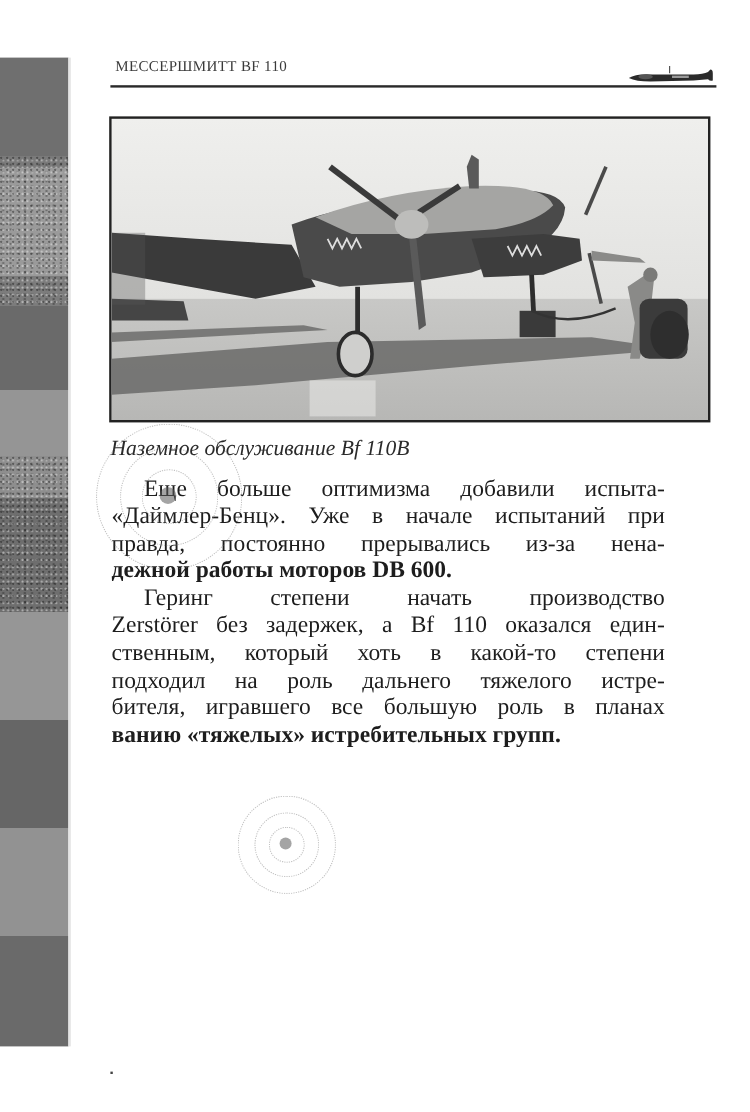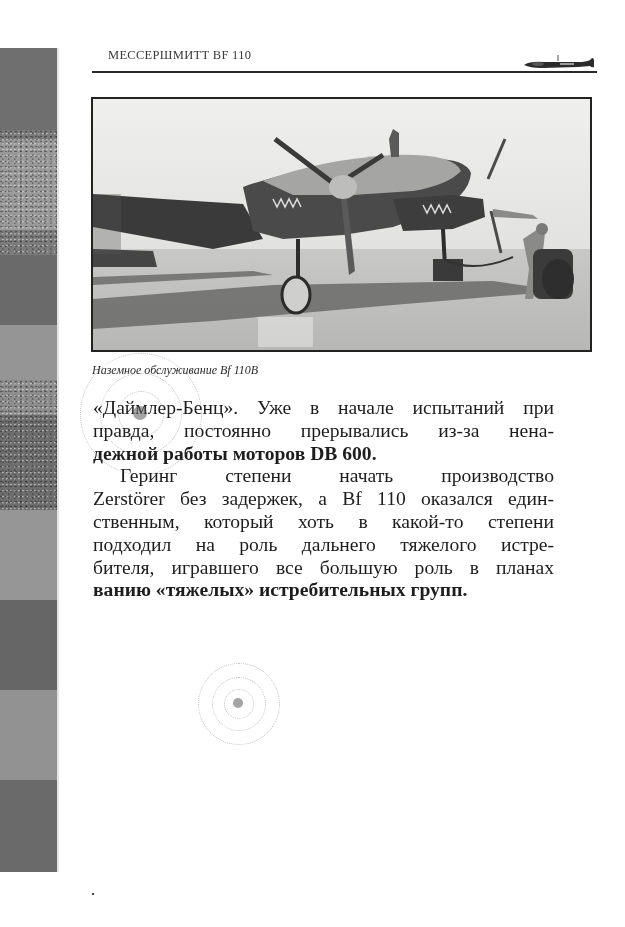--- a/index.html
+++ b/index.html
@@ -14,36 +14,36 @@
   .stripe.noisy {
     background-image:
       radial-gradient(circle at 20% 30%, rgba(0,0,0,.35) 0.6px, transparent 1.2px),
       radial-gradient(circle at 70% 60%, rgba(255,255,255,.45) 0.6px, transparent 1.2px),
       radial-gradient(circle at 45% 80%, rgba(0,0,0,.3) 0.6px, transparent 1.2px);
     background-size:5px 5px, 4px 6px, 6px 4px;
   }
   .stripe-edge { position:absolute; left:57px; top:48px; width:2px; height:824px; background:#e4e4e4; }
 
   .running-head {
-    position:absolute; left:108px; top:48px;
+    position:absolute; left:96px; top:48px;
     font-size:12.5px; letter-spacing:0.3px; color:#3a3a3a;
   }
   .head-rule { position:absolute; left:92px; top:71px; width:505px; height:1.5px; background:#2a2a2a; }
   .plane-icon { position:absolute; left:520px; top:54px; width:76px; height:18px; }
 
   .photo {
     position:absolute; left:91px; top:97px; width:501px; height:255px;
     border:2px solid #222; box-sizing:border-box; overflow:hidden;
     background:#e9e9e7;
   }
   .photo svg { display:block; }
 
   .caption {
     position:absolute; left:92px; top:363px;
-    font-style:italic; font-size:12px; color:#2a2a2a;
+    font-style:italic; font-size:18px; color:#2a2a2a;
   }
 
   .body-text {
     position:absolute; left:93px; top:397px; width:461px;
     font-size:19.6px; line-height:22.8px; color:#1d1d1d;
   }
   .body-text .line { display:block; white-space:nowrap; text-align:justify; text-align-last:justify; height:22.8px; }
   .body-text .line.last { text-align-last:left;font-weight:bold; }
   .body-text .line.indent { padding-left:27px; }
 
@@ -133,20 +133,21 @@
 
     <rect x="0" y="95" width="28" height="60" fill="#555" opacity="0.35"></rect>
     <rect x="165" y="218" width="55" height="30" fill="#e9e9e7" opacity="0.55"></rect>
   </svg>
 </div>
 
 <div class="caption">Наземное обслуживание Bf 110B</div>
 
 <div class="body-text">
   <div>
+    <span class="line indent">Еще больше оптимизма добавили испыта-</span>
     <span class="line">«Даймлер-Бенц». Уже в начале испытаний при</span>
     <span class="line">правда, постоянно прерывались из-за нена-</span>
     <span class="line last">дежной работы моторов DB 600.</span>
   </div>
   <div>
     <span class="line indent">Геринг степени начать производство</span>
     <span class="line">Zerstörer без задержек, а Bf 110 оказался един-</span>
     <span class="line">ственным, который хоть в какой-то степени</span>
     <span class="line">подходил на роль дальнего тяжелого истре-</span>
     <span class="line">бителя, игравшего все большую роль в планах</span>

